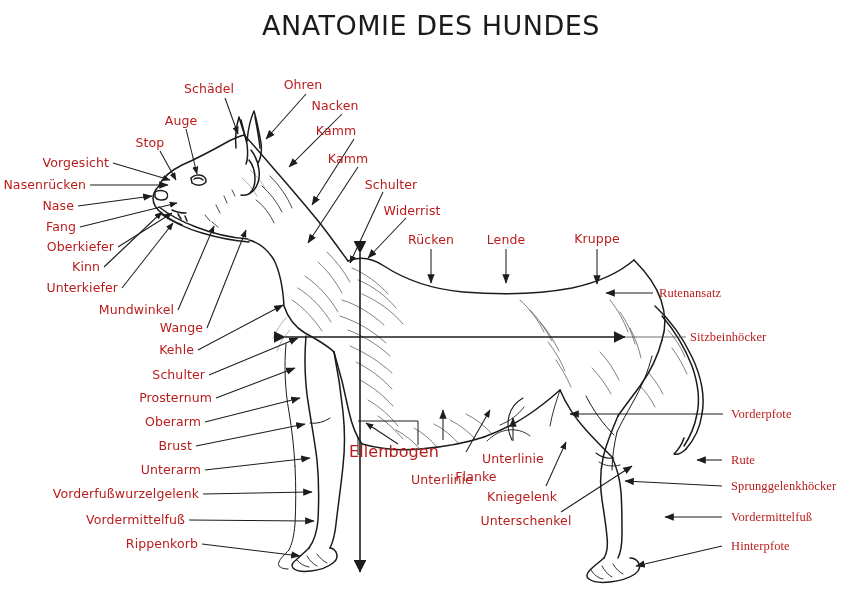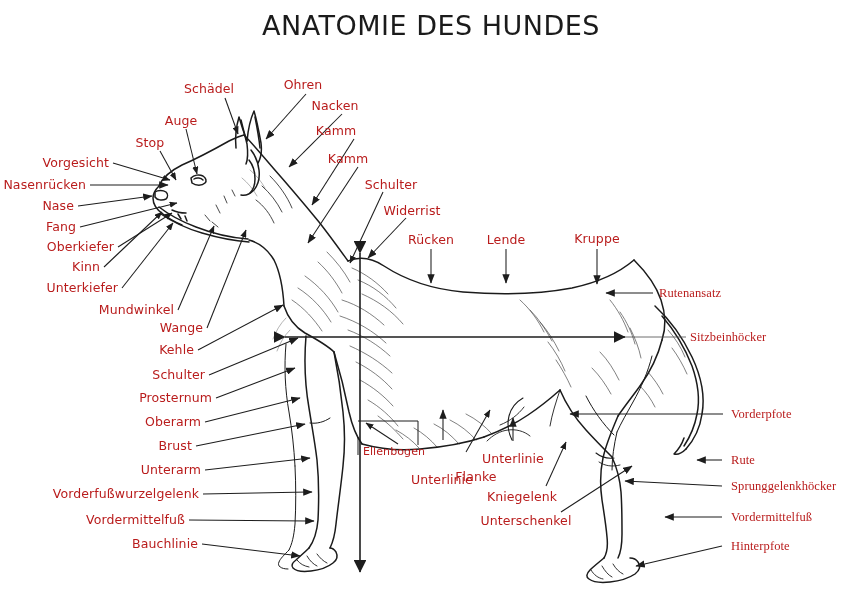--- a/index.html
+++ b/index.html
@@ -29,21 +29,21 @@
     position:absolute;
     font-size:12.5px;
     line-height:14px;
     white-space:nowrap;
     color:#b91c1c;
     letter-spacing:.1px;
   }
   .lbl.r{transform:translate(-100%,-50%);}   
   .lbl.l{transform:translate(0,-50%);font-family:Liberation Serif, serif;}       
   .lbl.c{transform:translate(-50%,-50%);text-align:center;}
-  .lbl.small{font-size:11px;}
+  .lbl.small{font-size:16px;}
   .lbl.two{line-height:15px;white-space:pre-line;}
 </style>
 </head>
 <body>
 
 <div id="stage">
 
   <div id="title">ANATOMIE DES HUNDES</div>
 
   <svg class="art" viewBox="0 0 862 597">
@@ -248,21 +248,21 @@
   <div class="lbl r" style="left:203px;top:328px">Wange</div>
   <div class="lbl r" style="left:194px;top:350px">Kehle</div>
 
   <div class="lbl r" style="left:205px;top:375px">Schulter</div>
   <div class="lbl r" style="left:212px;top:398px">Prosternum</div>
   <div class="lbl r" style="left:201px;top:422px">Oberarm</div>
   <div class="lbl r" style="left:192px;top:446px">Brust</div>
   <div class="lbl r" style="left:201px;top:470px">Unterarm</div>
   <div class="lbl r" style="left:199px;top:494px">Vorderfußwurzelgelenk</div>
   <div class="lbl r" style="left:185px;top:520px">Vordermittelfuß</div>
-  <div class="lbl r" style="left:198px;top:544px">Bauchlinie</div>
+  <div class="lbl r" style="left:198px;top:544px">Rippenkorb</div>
 
   <div class="lbl c" style="left:391px;top:185px">Schulter</div>
   <div class="lbl c" style="left:412px;top:211px">Widerrist</div>
   <div class="lbl c" style="left:431px;top:240px">Rücken</div>
   <div class="lbl c" style="left:506px;top:240px">Lende</div>
   <div class="lbl c" style="left:597px;top:239px">Kruppe</div>
 
   <div class="lbl l" style="left:659px;top:293px">Rutenansatz</div>
   <div class="lbl l" style="left:690px;top:337px">Sitzbeinhöcker</div>
   <div class="lbl l" style="left:731px;top:414px">Vorderpfote</div>

